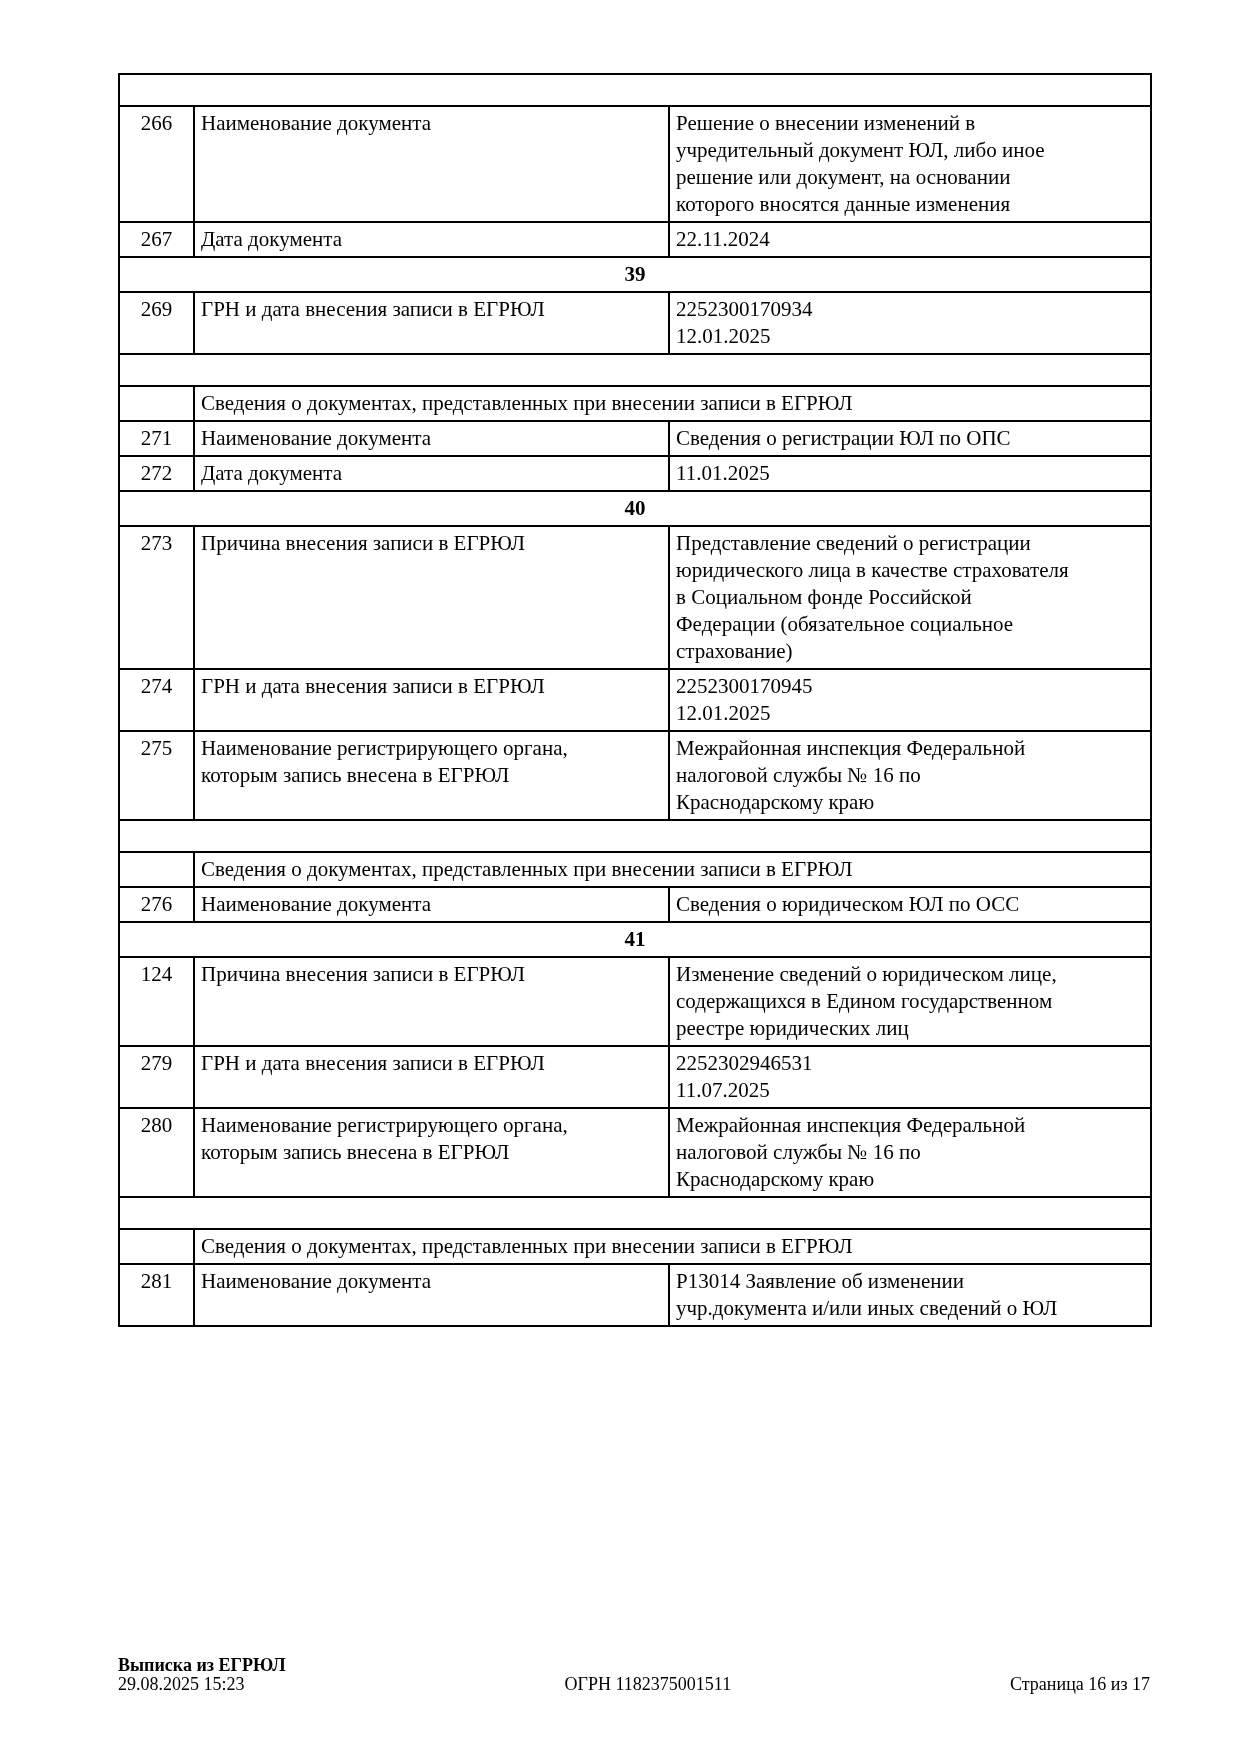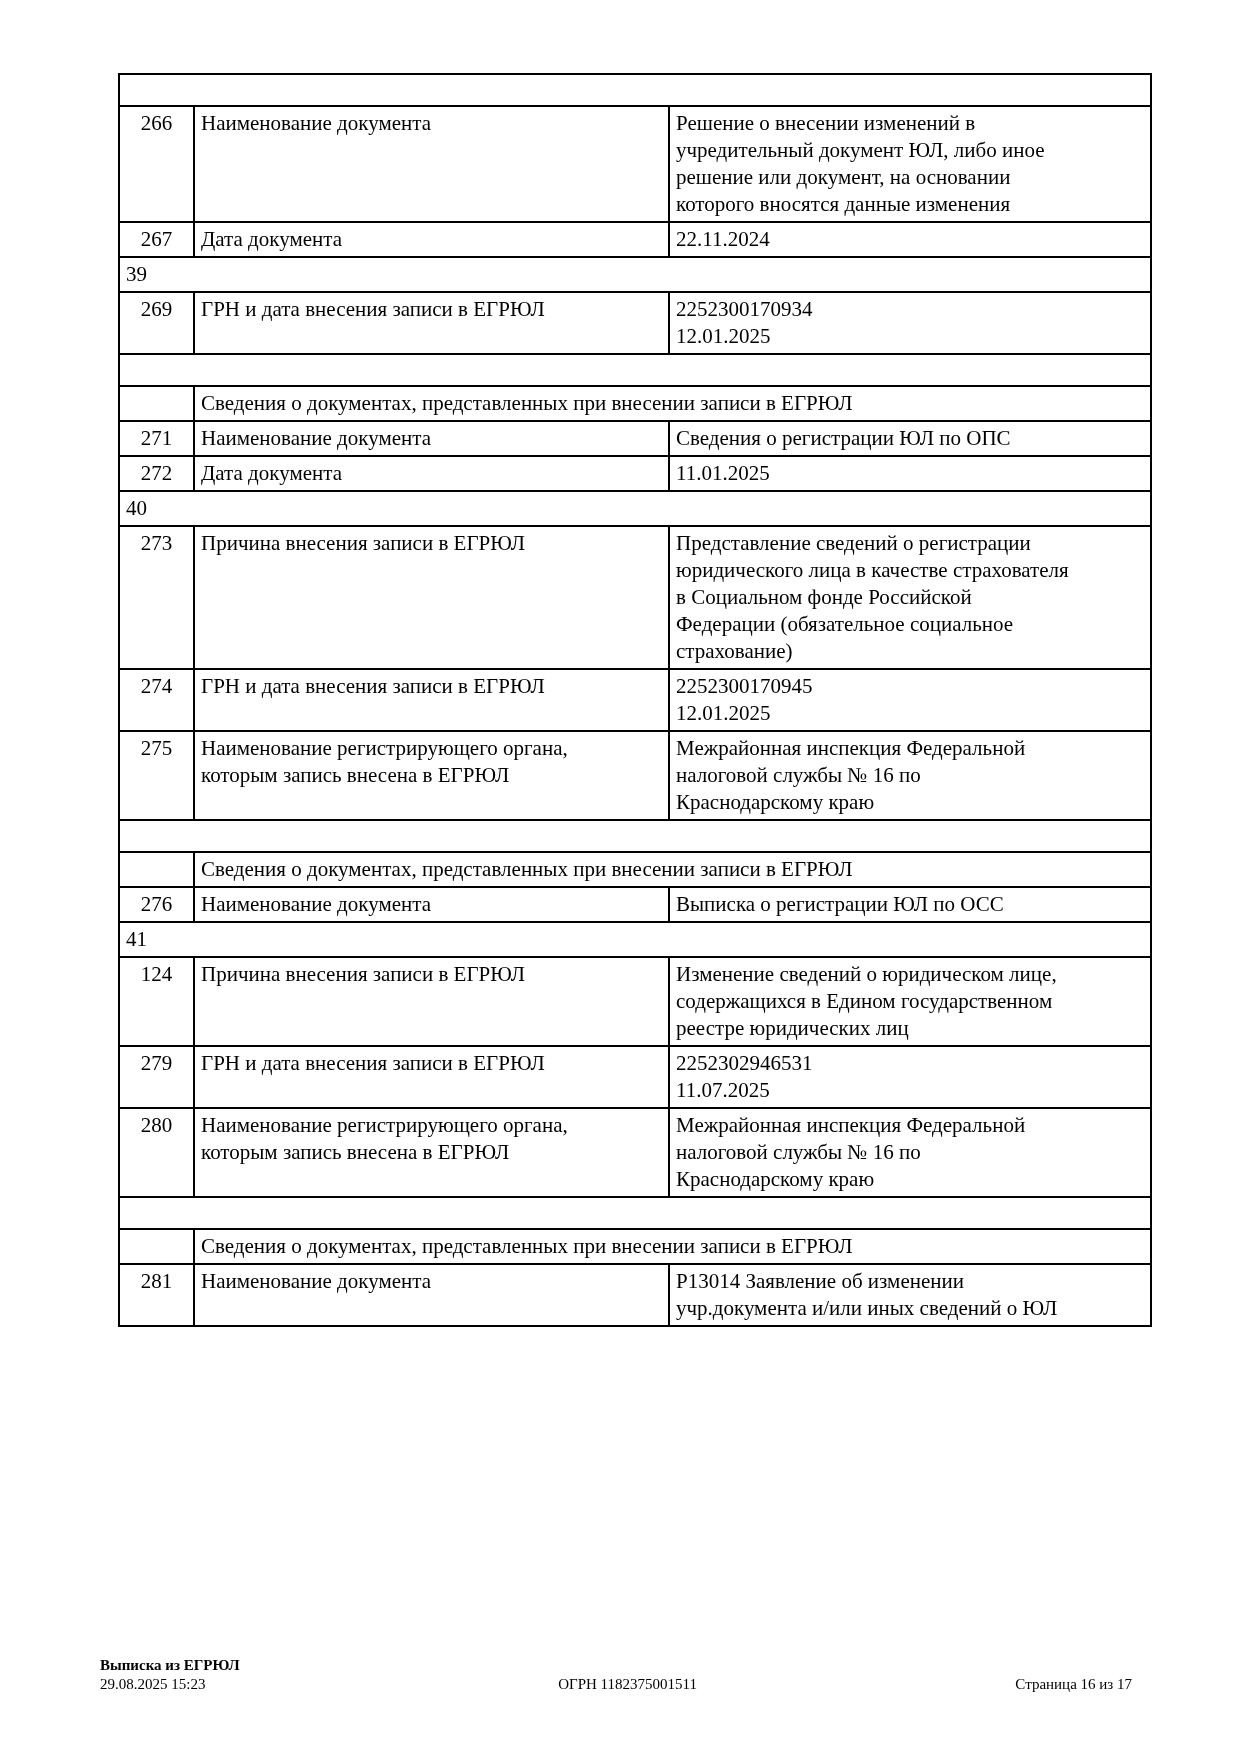--- a/index.html
+++ b/index.html
@@ -34,28 +34,29 @@
   td.c-num {
     text-align: center;
     padding-left: 0;
     padding-right: 0;
   }
   tr.spacer td {
     height: 30px;
     padding: 0;
   }
   tr.section td {
-    font-weight: normal;
+    text-align: center;
+    font-weight: bold;
   }
   .footer {
     position: absolute;
-    left: 100px;
+    left: 118px;
     top: 1656px;
     width: 1032px;
-    font-size: 15px;
+    font-size: 18px;
     line-height: 19px;
   }
   .footer-row {
     display: flex;
     justify-content: space-between;
     align-items: flex-end;
   }
   .footer-left .f-bold { font-weight: bold; }
   .footer-center { text-align: center; flex: 1; }
   .footer-right { text-align: right; white-space: nowrap; }
@@ -141,21 +142,21 @@
     <tr class="spacer">
       <td colspan="3"></td>
     </tr>
     <tr>
       <td class="c-num"></td>
       <td colspan="2">Сведения о документах, представленных при внесении записи в ЕГРЮЛ</td>
     </tr>
     <tr>
       <td class="c-num">276</td>
       <td class="c-label">Наименование документа</td>
-      <td class="c-value">Выписка о регистрации ЮЛ по ОСС</td>
+      <td class="c-value">Сведения о юридическом ЮЛ по ОСС</td>
     </tr>
     <tr class="section">
       <td colspan="3">41</td>
     </tr>
     <tr>
       <td class="c-num">124</td>
       <td class="c-label">Причина внесения записи в ЕГРЮЛ</td>
       <td class="c-value">Изменение сведений о юридическом лице,
 содержащихся в Едином государственном
 реестре юридических лиц</td>

